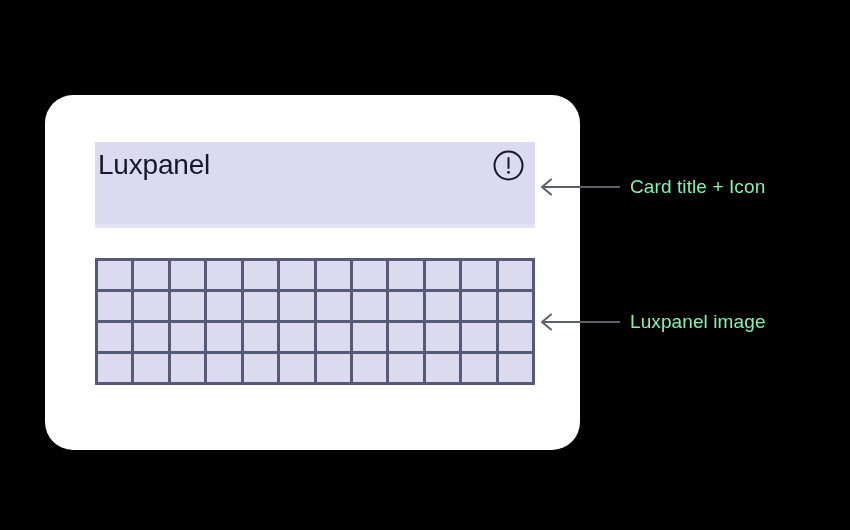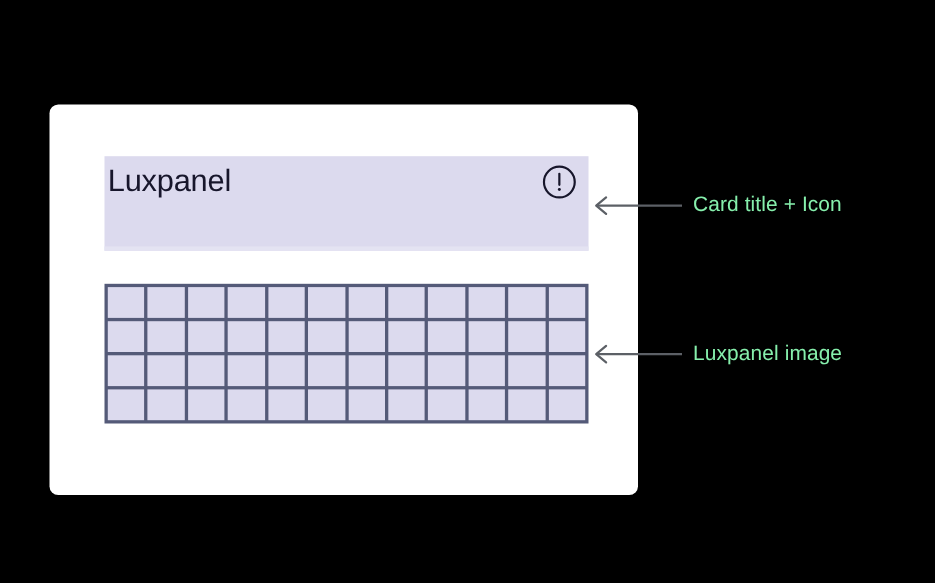--- a/index.html
+++ b/index.html
@@ -17,21 +17,21 @@
   }
 
   
   .card {
     position: absolute;
     left: 45px;
     top: 95px;
     width: 535px;
     height: 355px;
     background: #ffffff;
-    border-radius: 8px;
+    border-radius: 28px;
     box-shadow: 0 10px 16px rgba(0,0,0,0.55), 0 2px 6px rgba(0,0,0,0.4);
     box-sizing: border-box;
   }
 
   
   .title-bar {
     position: absolute;
     left: 50px;
     top: 47px;
     width: 440px;

